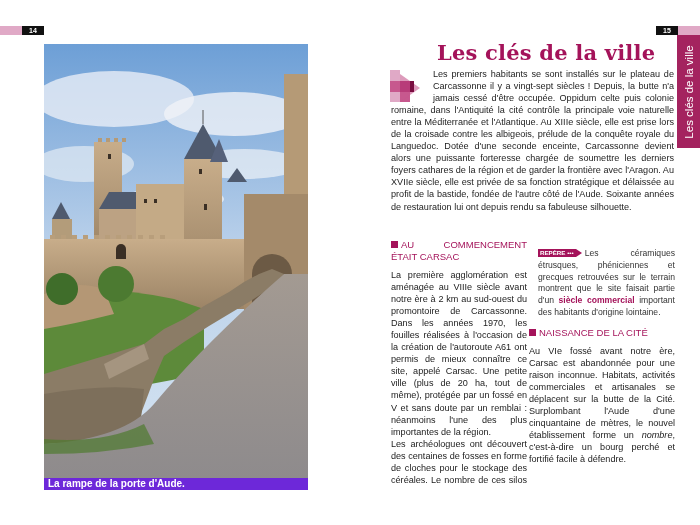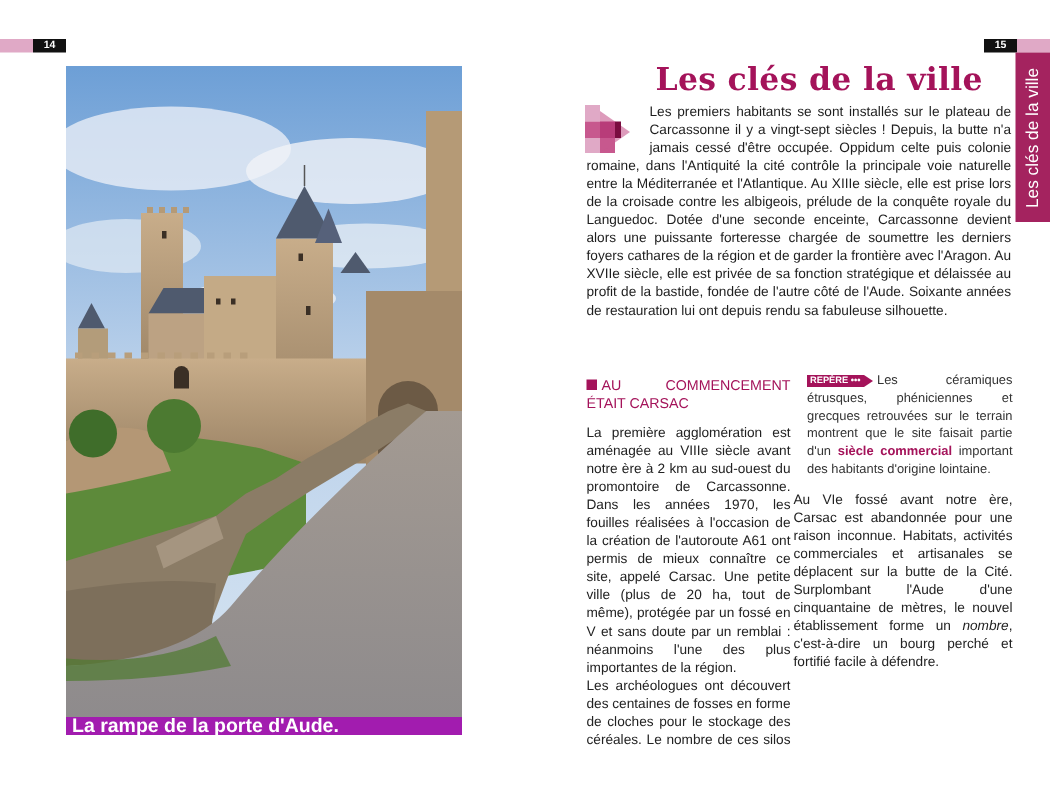--- a/index.html
+++ b/index.html
@@ -12,35 +12,35 @@
   .pn-right { position: absolute; left: 656px; top: 26px; width: 22px; height: 9px; background: #111; color: #fff; font-size: 7px; line-height: 9px; text-align: center; font-weight: bold; }
   .pn-right-strip { position: absolute; left: 678px; top: 26px; width: 22px; height: 9px; background: #e0a9c6; }
 
   
   .side-tab { position: absolute; left: 677px; top: 35px; width: 23px; height: 113px; background: #a4235f; }
   .side-tab-label { position: absolute; left: 50%; top: 50%; transform: translate(-50%, -50%) rotate(-90deg); white-space: nowrap; color: #fff; font-size: 11.5px; }
 
   
   .photo { position: absolute; left: 44px; top: 44px; width: 264px; height: 446px; overflow: hidden; background: #7fa9d8; }
   .photo svg { display: block; }
-  .caption { position: absolute; left: 0; bottom: 0; width: 100%; height: 12px; background: #a21caf; color: #fff; font-size: 13px; font-weight: bold; line-height: 12px; padding-left: 4px; }
+  .caption { position: absolute; left: 0; bottom: 0; width: 100%; height: 12px; background: #6d28d9; color: #fff; font-size: 10px; font-weight: bold; line-height: 12px; padding-left: 4px; }
 
   
   .title { position: absolute; left: 437px; top: 40px; font-family: "DejaVu Serif", "Liberation Serif", serif; font-weight: bold; font-size: 21px; color: #a4135a; letter-spacing: 0.2px; }
 
   
   .arrow-icon { position: absolute; left: 388px; top: 70px; width: 40px; height: 34px; }
 
   
   .intro { position: absolute; left: 391px; top: 68px; width: 283px; font-size: 9.1px; line-height: 12.05px; text-align: justify; color: #1d1d1d; }
   .intro .float-pad { float: left; width: 42px; height: 36px; }
 
   
   .col { position: absolute; font-size: 9.1px; line-height: 12.05px; color: #222; text-align: justify; }
-  .col1 { left: 391px; top: 252px; width: 136px; }
+  .col1 { left: 391px; top: 239px; width: 136px; }
   .col2 { left: 529px; top: 243px; width: 146px; }
 
   .sec-head { color: #a4135a; font-size: 9.5px; line-height: 12px; text-transform: uppercase; margin-bottom: 6px; }
   .sec-head .sq { display: inline-block; width: 7px; height: 7px; background: #a4135a; margin-right: 3px; vertical-align: 0px; }
 
   .repere { margin: 5px 0 0 9px; font-size: 8.6px; line-height: 11.8px; color: #333; text-align: justify; }
   .repere-badge { display: inline-block; background: #a4135a; color: #fff; font-size: 6.2px; font-weight: bold; line-height: 8px; padding: 0 2px; vertical-align: 1px; position: relative; margin-right: 9px; }
   .repere-badge::after { content: ""; position: absolute; right: -6px; top: 0; border-left: 6px solid #a4135a; border-top: 4px solid transparent; border-bottom: 4px solid transparent; }
   .highlight { color: #a4135a; font-weight: bold; }
   .gap { height: 8px; }
@@ -151,14 +151,17 @@
   </div>
   <p>La première agglomération est aménagée au VIIIe siècle avant notre ère à 2 km au sud-ouest du promontoire de Carcassonne. Dans les années 1970, les fouilles réalisées à l'occasion de la création de l'autoroute A61 ont permis de mieux connaître ce site, appelé Carsac. Une petite ville (plus de 20 ha, tout de même), protégée par un fossé en V et sans doute par un remblai : néanmoins l'une des plus importantes de la région.</p>
   <p style="height:48px;overflow:hidden;">Les archéologues ont découvert des centaines de fosses en forme de cloches pour le stockage des céréales. Le nombre de ces silos a permis d'estimer la population à 2 500 habitants ; ils pratiquent l'agriculture, l'élevage mais aussi le travail du métal.</p>
 </div>
 
 <div class="col col2">
   <div class="repere">
     <span class="repere-badge">REPÈRE •••</span><span>Les céramiques étrusques, phéniciennes et grecques retrouvées sur le terrain montrent que le site faisait partie d'un </span><span class="highlight">siècle commercial</span><span> important des habitants d'origine lointaine.</span>
   </div>
   <div class="gap"></div>
+  <div class="sec-head">
+    <span class="sq"></span><span>Naissance de la Cité</span>
+  </div>
   <p><span>Au VIe fossé avant notre ère, Carsac est abandonnée pour une raison inconnue. Habitats, activités commerciales et artisanales se déplacent sur la butte de la Cité. Surplombant l'Aude d'une cinquantaine de mètres, le nouvel établissement forme un </span><em>nombre</em><span>, c'est-à-dire un bourg perché et fortifié facile à défendre.</span></p>
 </div>
 
 </body></html>

